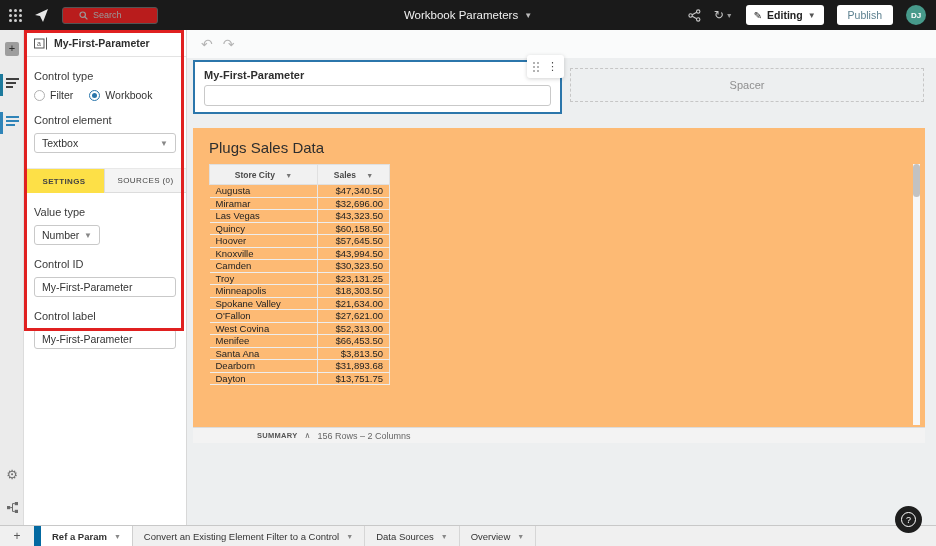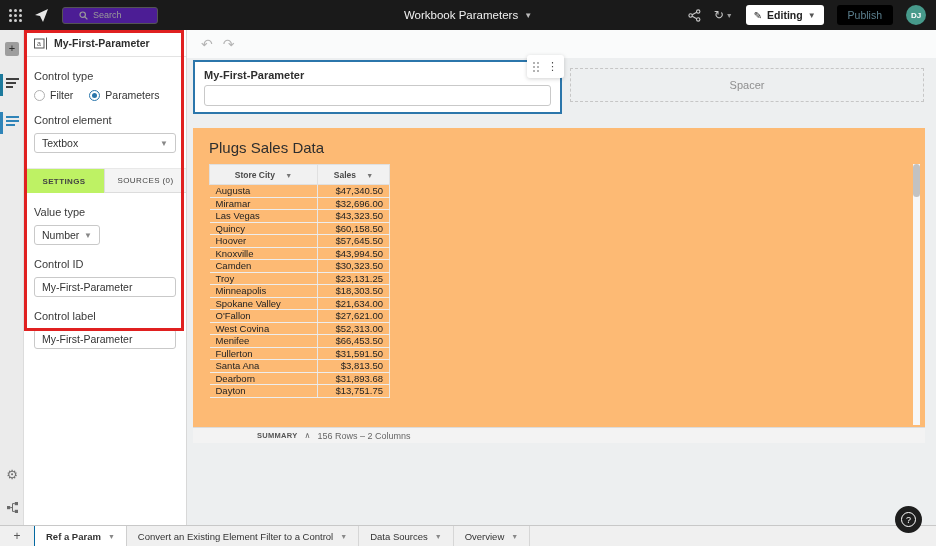--- a/index.html
+++ b/index.html
@@ -5,37 +5,37 @@
   * { margin:0; padding:0; box-sizing:border-box; }
   html,body { width:936px; height:546px; font-family:"Liberation Sans","DejaVu Sans",sans-serif; }
   #app { position:relative; width:936px; height:546px; background:#edeff0; overflow:hidden; }
 
   
   #topbar { position:absolute; left:0; top:0; width:936px; height:30px; background:#1a1a1a;
             display:flex; align-items:center; color:#ddd; }
   .apps-grid { margin-left:9px; display:grid; grid-template-columns:repeat(3,3px); grid-gap:2px; }
   .apps-grid i { width:3px; height:3px; border-radius:50%; background:#cfcfcf; }
   .logo { margin-left:12px; display:flex; align-items:center; }
-  .searchbox { margin-left:13px; width:96px; height:17px; background:#4c1d95; border:1px solid #545454;
+  .searchbox { margin-left:13px; width:96px; height:17px; background:#b91c1c; border:1px solid #545454;
                border-radius:3px; display:flex; align-items:center; justify-content:center; }
   .searchbox svg { margin-right:5px; }
   .searchbox input { width:48px; background:transparent; border:none; outline:none; color:#bbb;
                      font-size:9px; font-family:inherit; }
   .searchbox input::placeholder { color:#9a9a9a; }
   .tb-title { position:absolute; left:50%; transform:translateX(-50%); display:flex; align-items:center;
               font-size:11.5px; color:#f0f0f0; }
   .tb-title .caret { margin-left:6px; font-size:8px; color:#bbb; }
   .tb-right { margin-left:auto; display:flex; align-items:center; gap:13px; padding-right:10px; }
   .icon-btn { display:flex; align-items:center; color:#c9c9c9; }
   .icon-btn .caret { font-size:7px; color:#9a9a9a; margin-left:2px; }
   .editing-btn { height:20px; background:#fff; color:#222; border-radius:3px; display:flex;
                  align-items:center; padding:0 8px; font-size:10.5px; font-weight:bold; gap:5px; }
   .editing-btn .pencil { font-size:10px; font-weight:normal; }
   .editing-btn .caret { font-size:8px; color:#555; }
-  .publish-btn { height:20px; background:#000000; color:#5c808f; border-radius:3px; display:flex;
+  .publish-btn { height:20px; background:#ffffff; color:#5c808f; border-radius:3px; display:flex;
                  align-items:center; padding:0 11px; font-size:10.5px; }
   .avatar { width:20px; height:20px; border-radius:50%; background:#479a8b; color:#fff; font-size:8px;
             font-weight:bold; display:flex; align-items:center; justify-content:center; }
 
   
   #rail { position:absolute; left:0; top:30px; width:24px; height:495px; background:#ebebeb;
           border-right:1px solid #dcdcdc; }
   .rail-item { position:absolute; left:0; width:24px; display:flex; justify-content:center; }
   .add-el-btn { left:5px; width:14px; height:14px; background:#9e9e9e; border-radius:2px; color:#2c2c2c;
                 font-size:11px; line-height:13px; text-align:center; }
@@ -58,21 +58,21 @@
   .radio.sel { border:1px solid #2b76ab; }
   .radio.sel::after { content:""; position:absolute; left:2px; top:2px; width:5px; height:5px;
                       border-radius:50%; background:#2b76ab; }
   .radio-opt { display:flex; align-items:center; }
   .select { height:20px; border:1px solid #c9c9c9; border-radius:3px; background:#fff; display:flex;
             align-items:center; padding:0 7px; font-size:10.5px; color:#333; justify-content:space-between; }
   .select .caret { font-size:8px; color:#888; }
   .ptabs { margin:15px -10px 0 -10px; height:25px; display:flex; border-top:1px solid #e8e8e8; }
   .ptab { width:50%; display:flex; align-items:center; justify-content:center; font-size:8px;
           letter-spacing:.4px; color:#444; background:#f4f4f4; border-bottom:1px solid #dcdcdc; }
-  .ptab.active { background:#bef264; border-bottom:none; border-right:1px solid #dcdcdc; font-weight:bold; }
+  .ptab.active { background:#fde047; border-bottom:none; border-right:1px solid #dcdcdc; font-weight:bold; }
   .tinput { width:100%; height:20px; border:1px solid #c9c9c9; border-radius:3px; padding:0 7px;
             font-size:10.5px; color:#333; font-family:inherit; outline:none; }
   #annotation { position:absolute; left:24px; top:30px; width:160px; height:301px;
                 border:3px solid #e02020; z-index:30; pointer-events:none; }
 
   
   #canvas { position:absolute; left:187px; top:30px; width:749px; height:495px; background:#edeff0; }
   .c-toolbar { position:absolute; left:0; top:0; width:749px; height:28px; background:#fafbfb;
                display:flex; align-items:center; gap:10px; padding-left:14px; color:#b5b5b5; font-size:14px; }
   .widget { position:absolute; left:6px; top:30px; width:369px; height:54px; background:#fff;
@@ -114,21 +114,21 @@
                    font-size:9px; display:flex; align-items:center; justify-content:center; }
 
   
   #footer { position:absolute; left:0; top:525px; width:936px; height:21px; background:#f0f0f0;
             border-top:1px solid #c8c8c8; display:flex; align-items:stretch; }
   .f-add { width:34px; display:flex; align-items:center; justify-content:center; color:#555; font-size:12px; }
   .f-tabs { display:flex; align-items:stretch; }
   .ftab { display:flex; align-items:center; padding:0 11px; font-size:9.5px; color:#333;
           border-right:1px solid #d6d6d6; }
   .ftab .caret { margin-left:7px; font-size:7px; color:#888; }
-  .ftab.active { background:#fff; font-weight:bold; border-left:1px solid #0369a1;
+  .ftab.active { background:#fff; font-weight:bold; border-left:7px solid #0369a1;
                  border-right:1px solid #cfcfcf;text-align:right; }
 </style>
 </head>
 <body>
 
 <div id="app">
 
   <div id="topbar">
     <div class="apps-grid">
       <i></i>
@@ -225,21 +225,21 @@
     </div>
     <div class="p-body">
       <div class="plabel">Control type</div>
       <div class="radio-row">
         <span class="radio-opt">
           <span class="radio"></span>
           <span>Filter</span>
         </span>
         <span class="radio-opt">
           <span class="radio sel"></span>
-          <span>Parameters</span>
+          <span>Workbook</span>
         </span>
       </div>
       <div class="plabel">Control element</div>
       <div class="select">
         <span>Textbox</span>
         <span class="caret">▼</span>
       </div>
       <div class="ptabs">
         <div class="ptab active">SETTINGS</div>
         <div class="ptab">SOURCES (0)</div>
@@ -344,24 +344,20 @@
               <td>O'Fallon</td>
               <td class="num">$27,621.00</td>
             </tr>
             <tr>
               <td>West Covina</td>
               <td class="num">$52,313.00</td>
             </tr>
             <tr>
               <td>Menifee</td>
               <td class="num">$66,453.50</td>
-            </tr>
-            <tr>
-              <td>Fullerton</td>
-              <td class="num">$31,591.50</td>
             </tr>
             <tr>
               <td>Santa Ana</td>
               <td class="num">$3,813.50</td>
             </tr>
             <tr>
               <td>Dearborn</td>
               <td class="num">$31,893.68</td>
             </tr>
             <tr>

